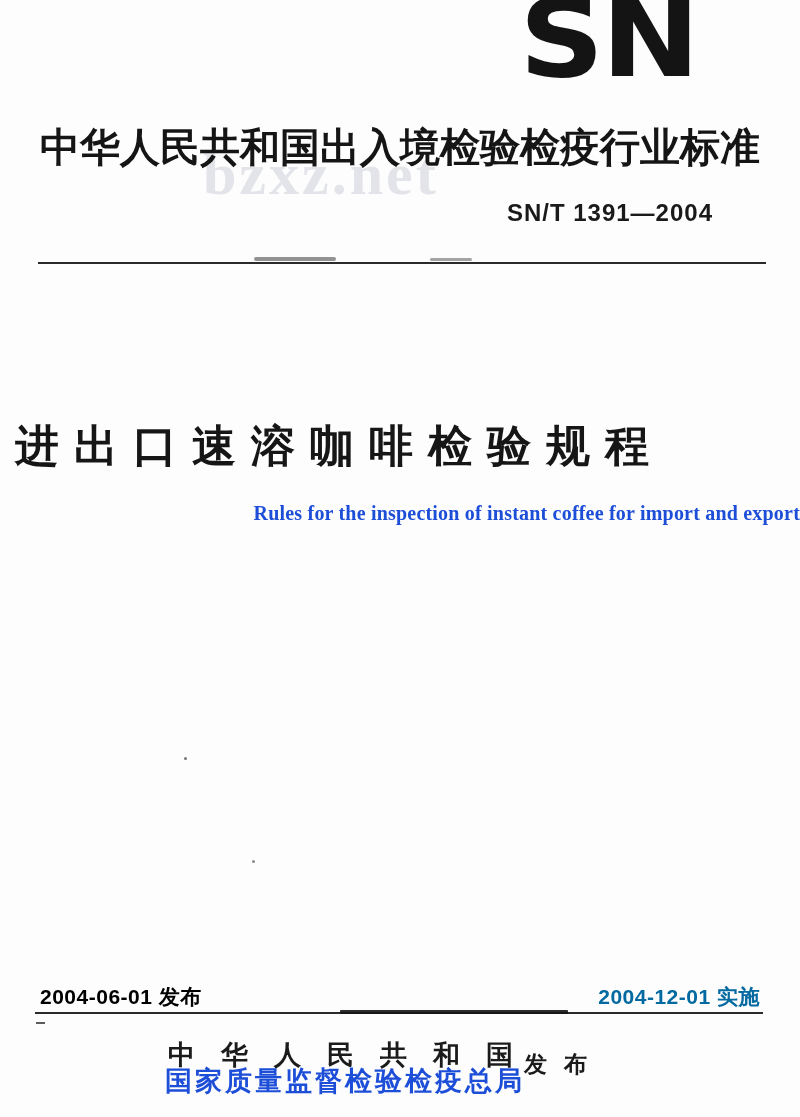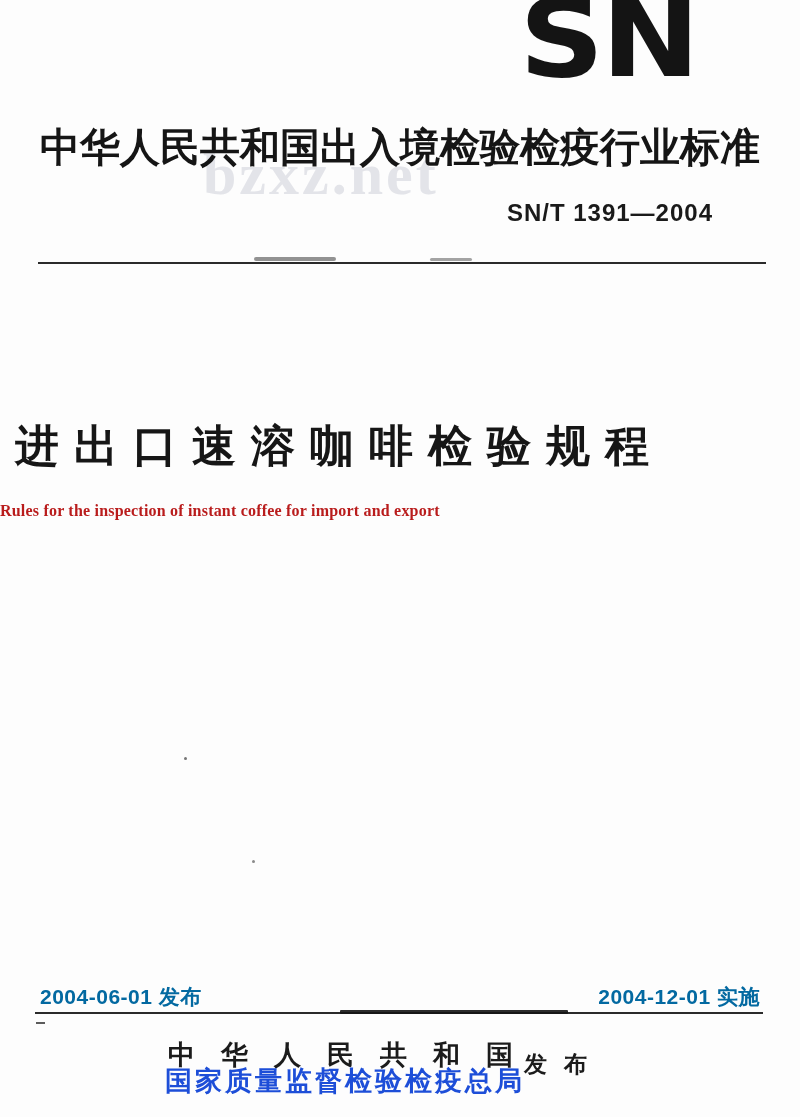--- a/index.html
+++ b/index.html
@@ -56,32 +56,32 @@
     background:#4a4a4a;opacity:.5;border-radius:2px;
   }
   .main-title{
     position:absolute;top:417px;left:0;width:100%;
     font-size:44px;font-weight:bold;
     letter-spacing:15px;padding-left:15px;
     color:#161616;white-space:nowrap;
   }
   .english-title{
     position:absolute;top:502px;left:0;width:100%;
-    text-align:left;
+    text-align:right;
     font-family:"Liberation Serif", serif;
-    font-size:16px;font-weight:bold;letter-spacing:.2px;
-    color:#b91c1c;white-space:nowrap;
+    font-size:20px;font-weight:bold;letter-spacing:.2px;
+    color:#1d4ed8;white-space:nowrap;
   }
   .speck1{position:absolute;top:757px;left:184px;width:3px;height:3px;background:#767676;border-radius:50%;}
   .speck2{position:absolute;top:860px;left:252px;width:3px;height:3px;background:#8a8a8a;border-radius:50%;}
   .speck3{position:absolute;top:1022px;left:36px;width:9px;height:2px;background:#5c5c5c;}
 
   .issue-date{
     position:absolute;top:983px;left:40px;
-    font-size:21px;font-weight:bold;letter-spacing:.5px;color:#0369a1;
+    font-size:21px;font-weight:bold;letter-spacing:.5px;color:#000000;
   }
   .implement-date{
     position:absolute;top:983px;right:40px;
     font-size:21px;font-weight:bold;letter-spacing:.5px;color:#0369a1;
   }
   .rule-bottom{
     position:absolute;top:1012px;left:35px;width:728px;height:2px;
     background:#2b2b2b;
   }
   .rule-bottom-thick{

